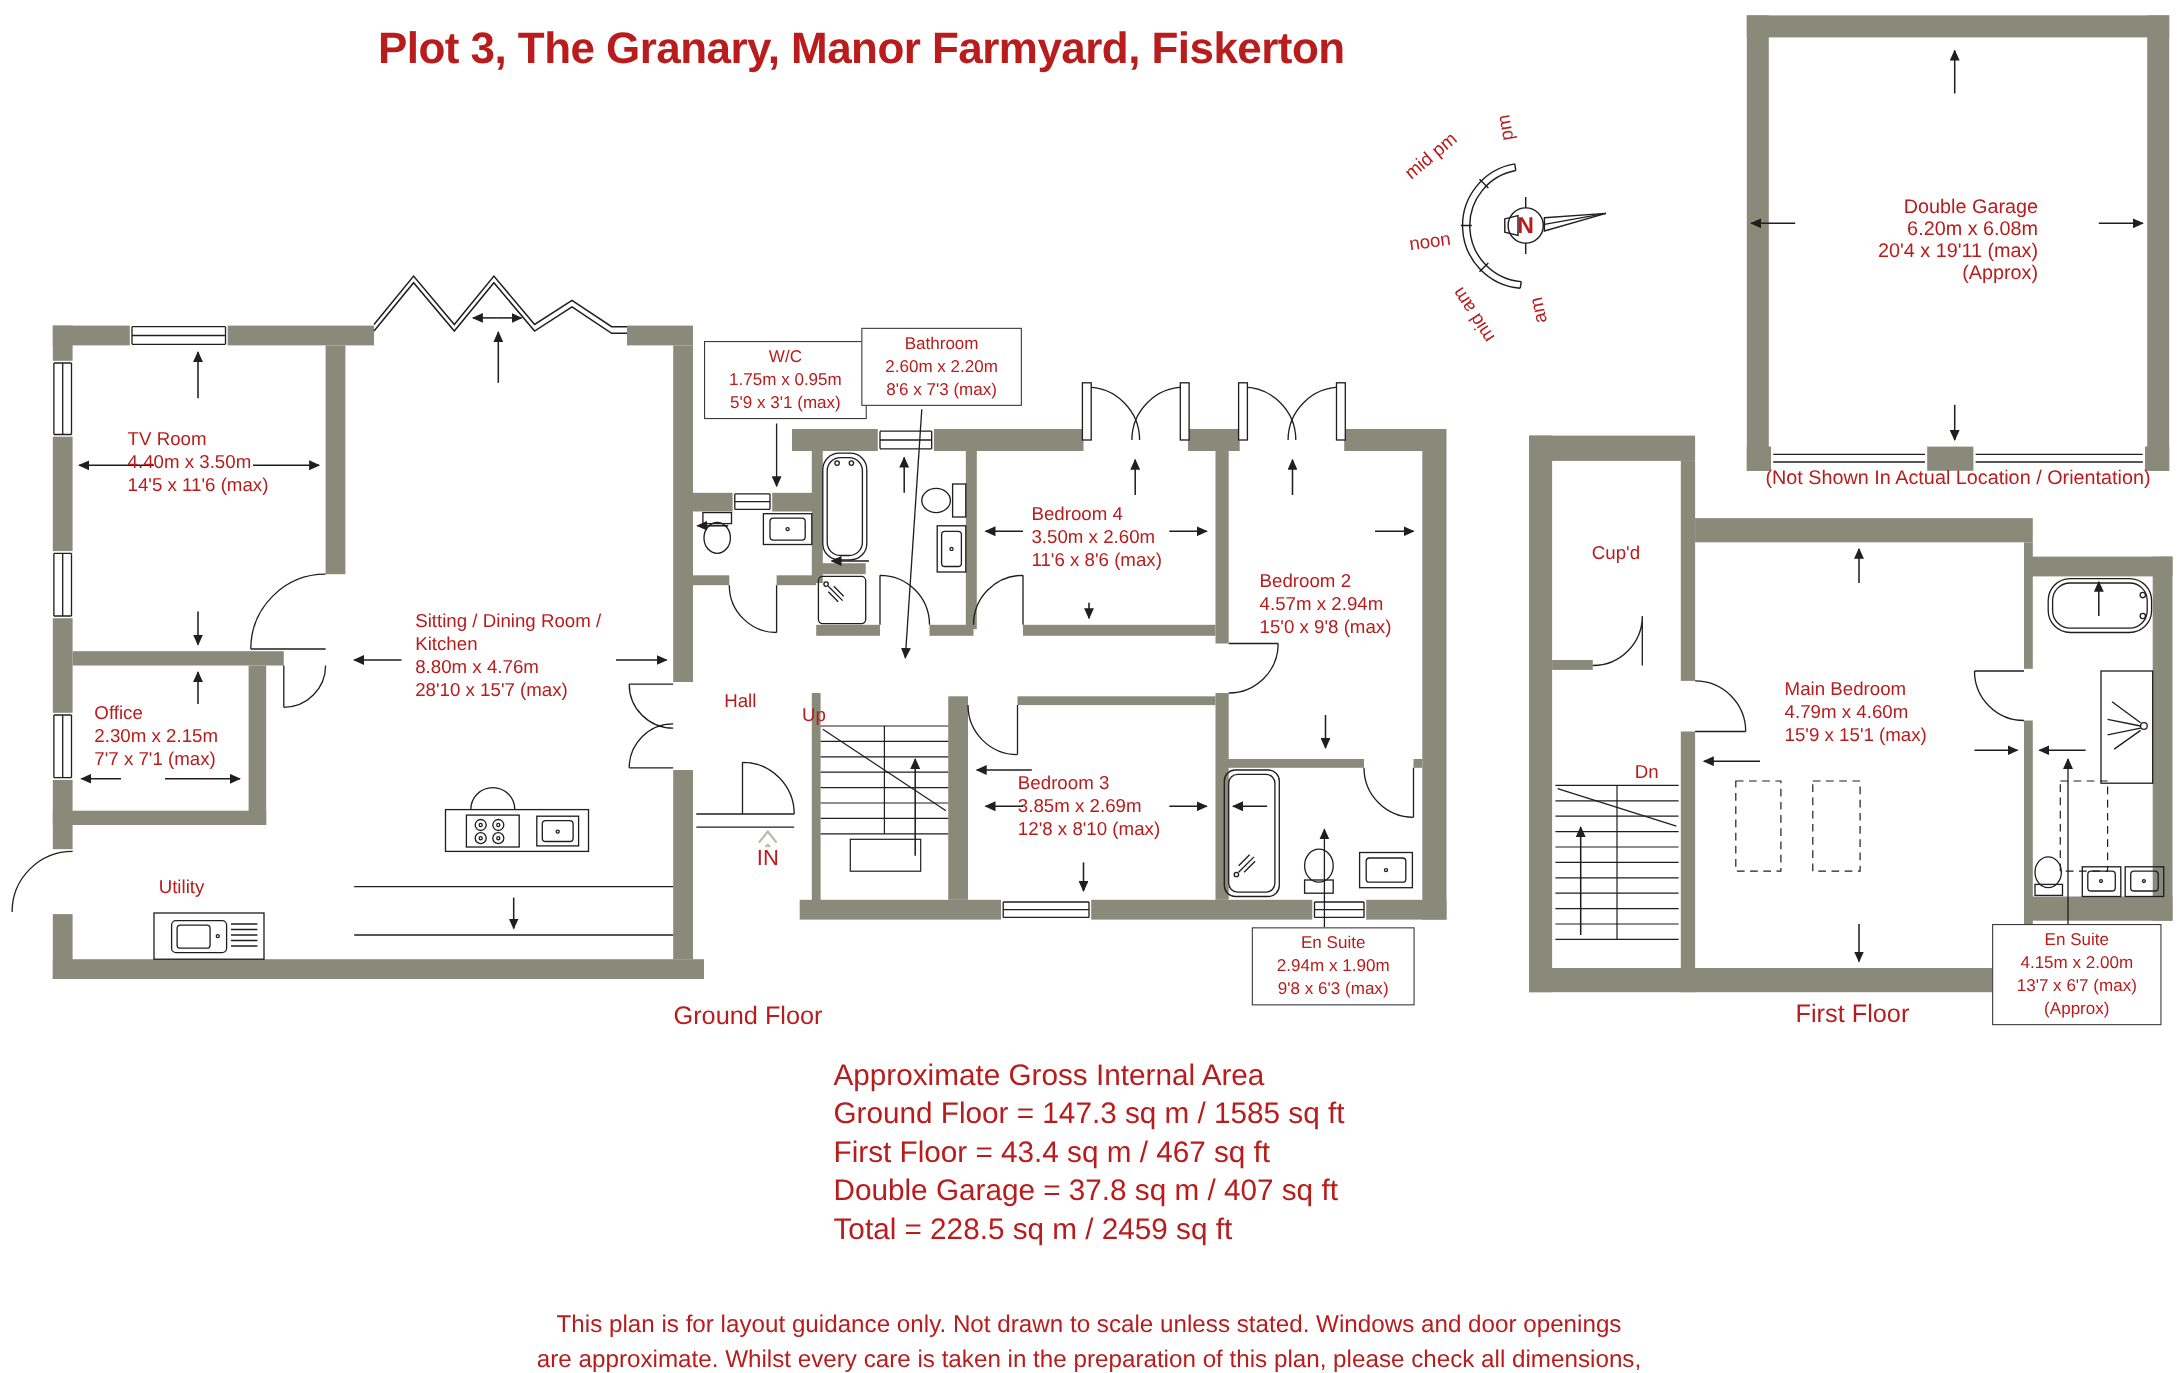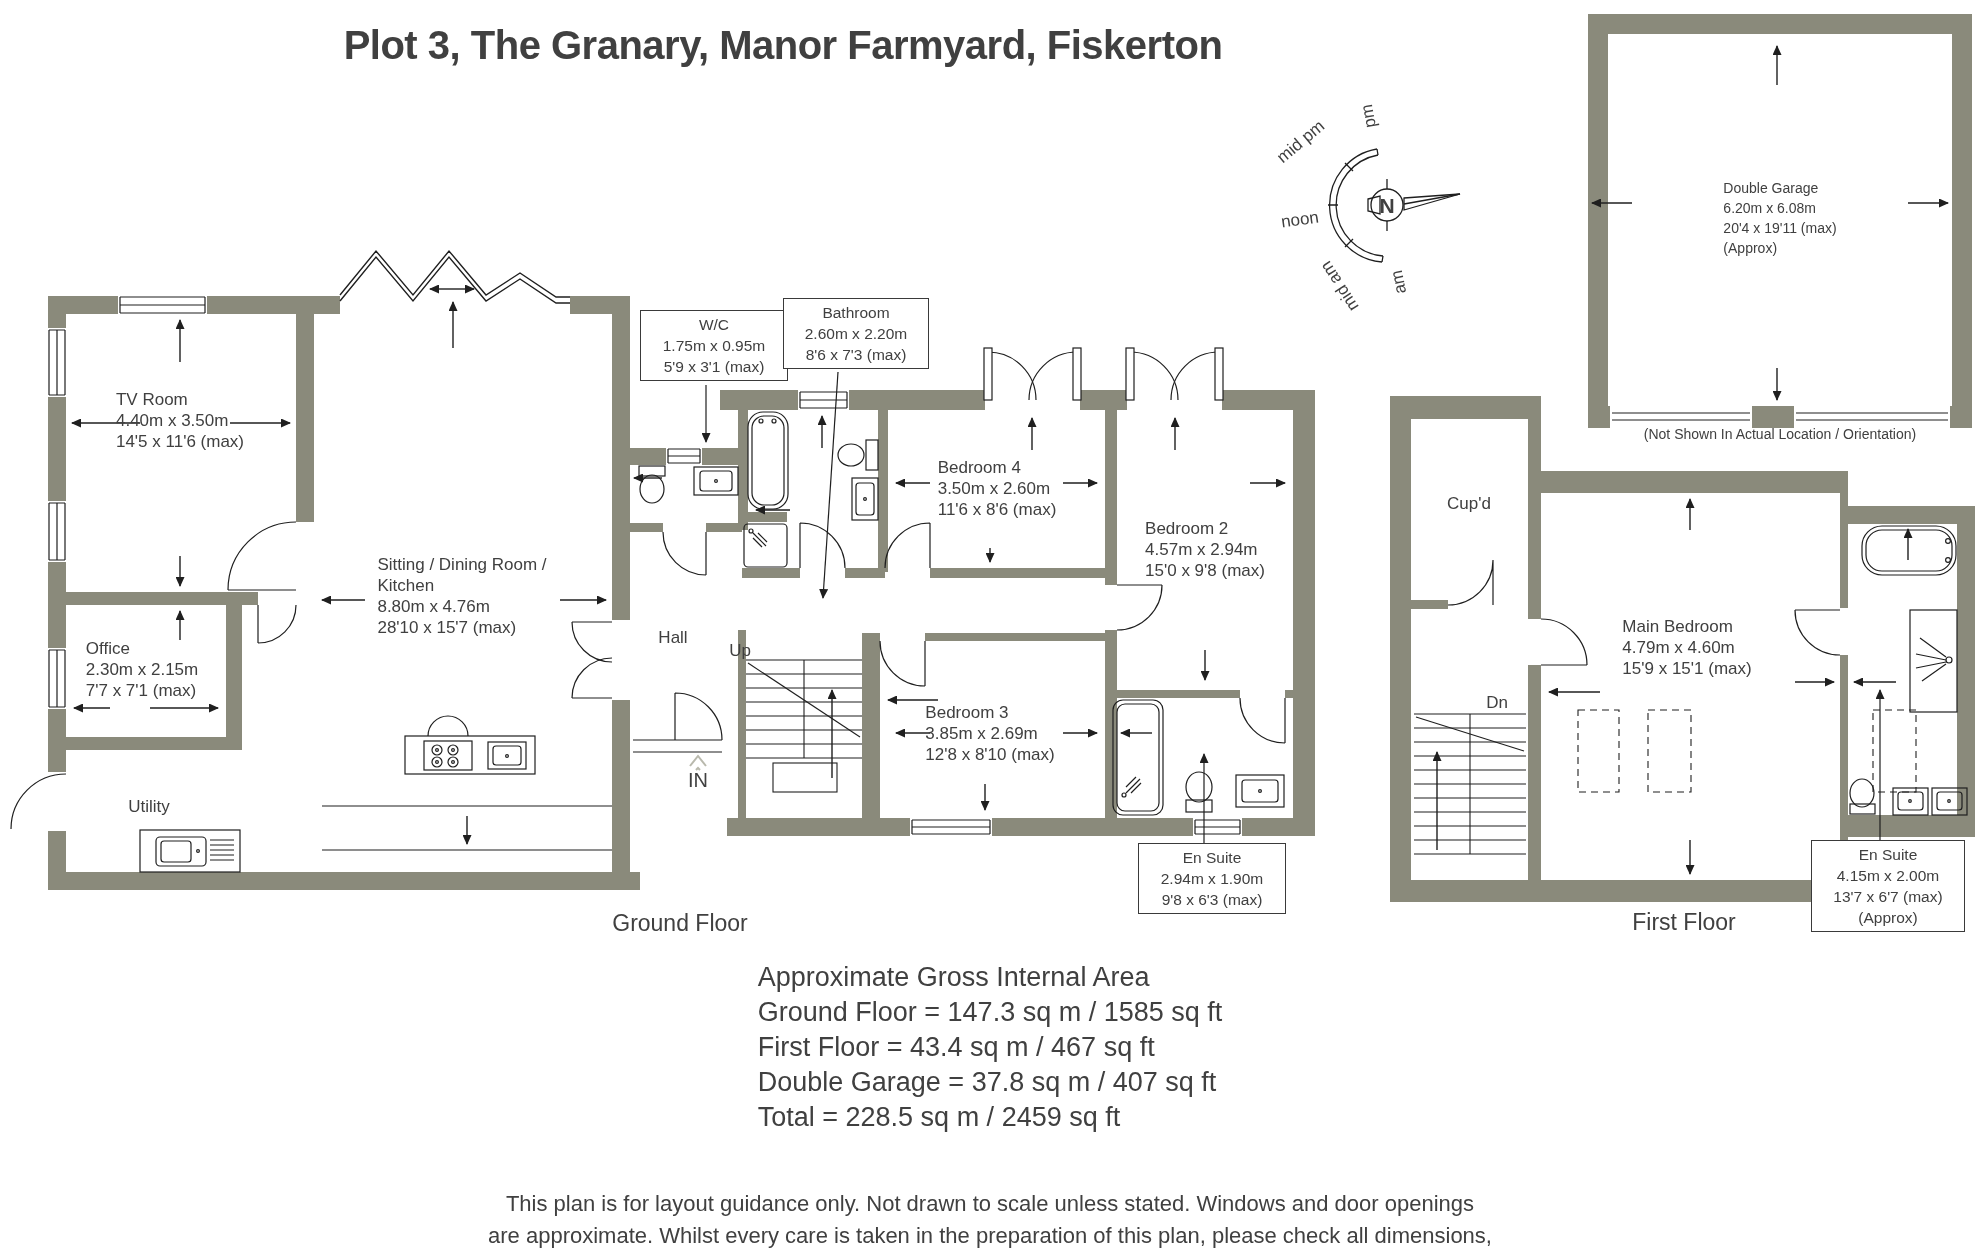--- a/index.html
+++ b/index.html
@@ -1,22 +1,22 @@
 <!DOCTYPE html>
 <html><head>
 <meta charset="utf-8">
 <style>
   html,body{margin:0;padding:0;background:#fff;}
   .canvas{position:relative;width:1984px;height:1248px;background:#fff;overflow:hidden;
-          font-family:"Liberation Sans", sans-serif;color:#404040;}
+          font-family:"Liberation Sans", sans-serif;color:#b91c1c;}
   svg.plan{position:absolute;left:0;top:0;}
   .abs{position:absolute;transform:translate(-50%,-50%);}
   .title{font-size:40px;font-weight:bold;letter-spacing:-0.5px;white-space:nowrap;}
   .lbl{font-size:17px;line-height:21px;text-align:left;white-space:nowrap;}
-  .lbl-sm{font-size:14px;line-height:20px;text-align:left;white-space:nowrap;}
+  .lbl-sm{font-size:18px;line-height:20px;text-align:right;white-space:nowrap;}
   .lbl-in{font-size:20px;line-height:22px;text-align:right;white-space:nowrap;}
   .floor-label{font-size:23px;font-weight:normal;white-space:nowrap;}
   .callout{position:absolute;background:#fff;border:1.4px solid #3a3a3a;text-align:center;
            font-size:15.5px;line-height:21px;padding:3px 7px;white-space:nowrap;}
   .compass-lbl{font-size:17px;white-space:nowrap;}
   .areas{position:absolute;left:990px;top:960px;transform:translateX(-50%);
          font-size:27px;line-height:35px;white-space:nowrap;}
   .disclaimer{position:absolute;left:990px;top:1152px;transform:translateX(-50%);
               text-align:center;font-size:22px;line-height:32px;white-space:nowrap;margin-top:36px;}
 </style>
@@ -358,21 +358,21 @@
 <div class="abs lbl" style="left:180px;top:420px;">
   <div>TV Room</div>
   <div>4.40m x 3.50m</div>
   <div>14'5 x 11'6 (max)</div>
 </div>
 <div class="abs lbl" style="left:142px;top:669px;">
   <div>Office</div>
   <div>2.30m x 2.15m</div>
   <div>7'7 x 7'1 (max)</div>
 </div>
-<div class="abs lbl" style="left:149px;top:806px;">Utility</div>
+<div class="abs lbl" style="left:165px;top:806px;">Utility</div>
 <div class="abs lbl" style="left:462px;top:596px;">
   <div>Sitting / Dining Room /</div>
   <div>Kitchen</div>
   <div>8.80m x 4.76m</div>
   <div>28'10 x 15'7 (max)</div>
 </div>
 <div class="abs lbl" style="left:673px;top:637px;">Hall</div>
 <div class="abs lbl" style="left:740px;top:650px;">Up</div>
 <div class="abs lbl-in" style="left:698px;top:780px;">IN</div>
 <div class="abs lbl" style="left:997px;top:488px;">

